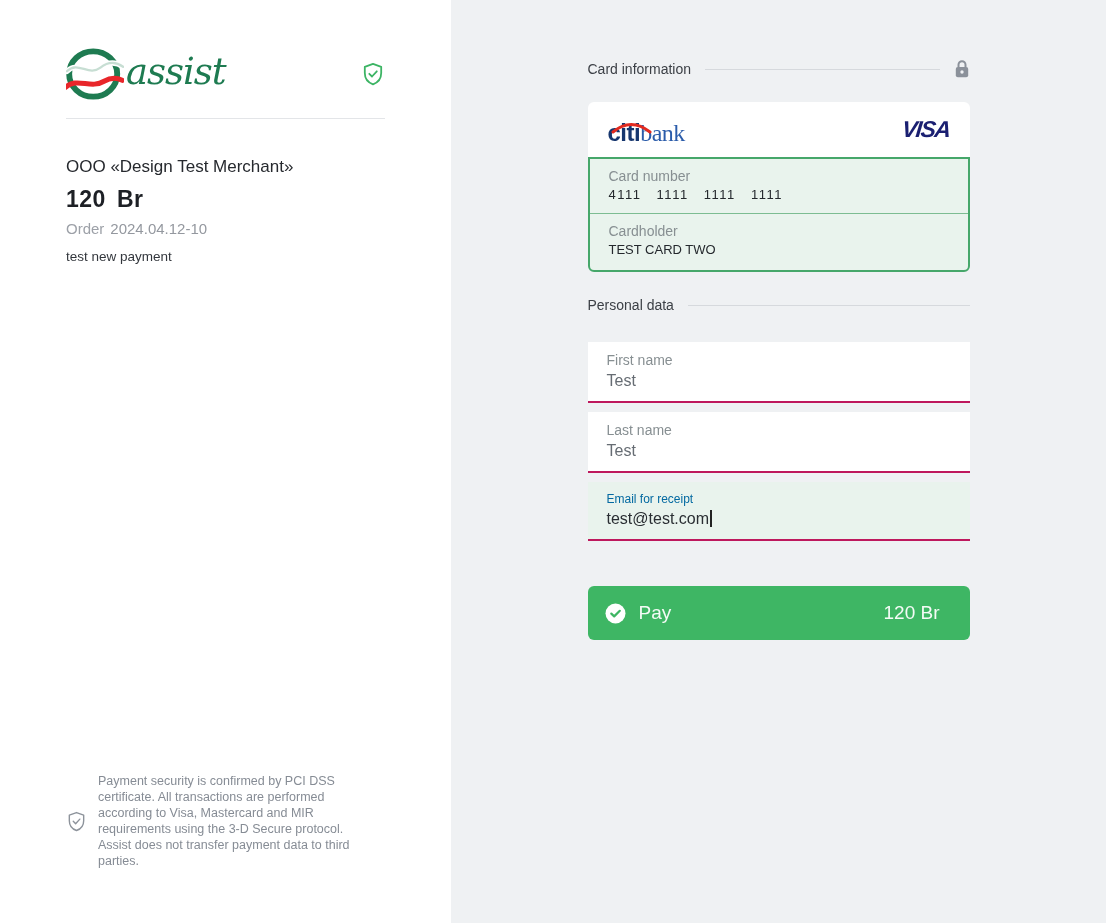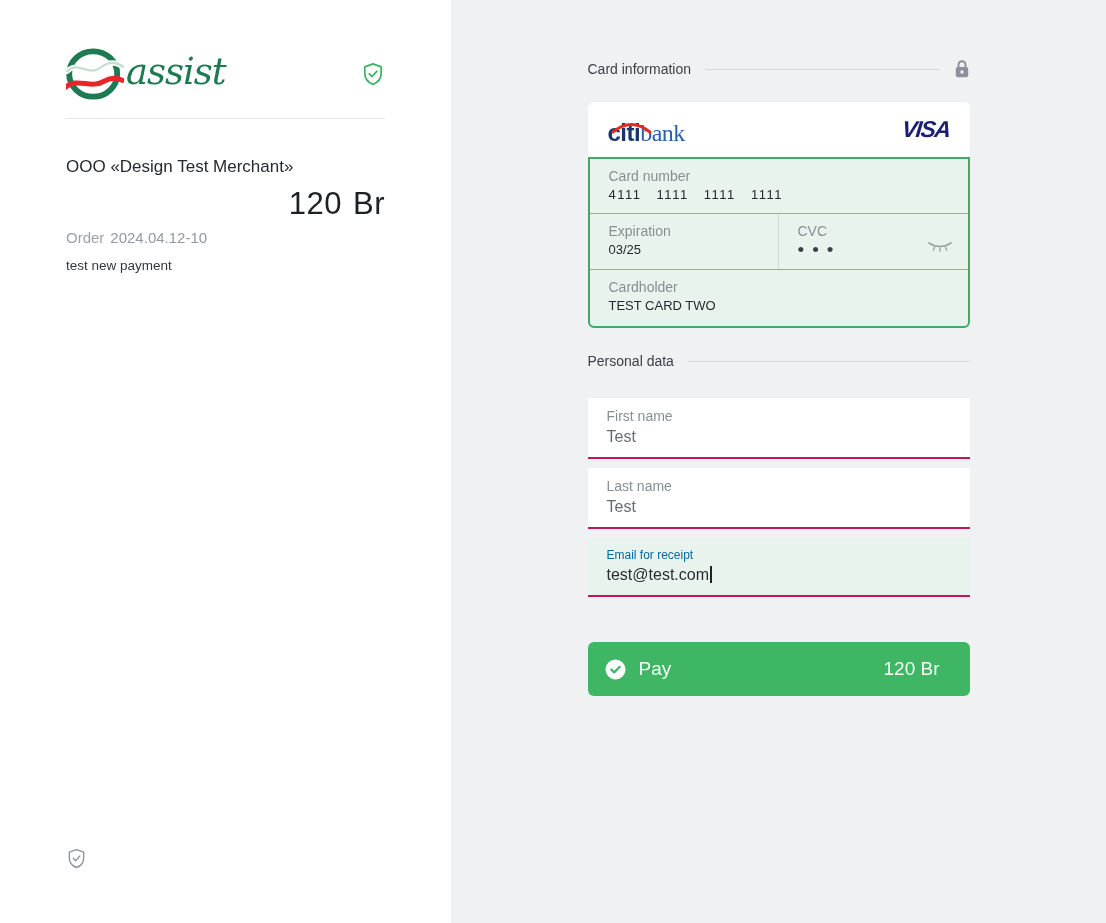--- a/index.html
+++ b/index.html
@@ -28,21 +28,21 @@
     color:#1e7b51;
     letter-spacing:-1px;
     margin-left:2px;
     line-height:1;
     padding-bottom:6px;
   }
   .left-divider { height:1px; background:#e3e5e8; margin-top:17px; }
 
   .merchant-block { margin-top:38px; }
   .merchant-name { font-size:17px; color:#26292e; }
-  .amount-row { margin-top:9px; font-size:31px; font-weight:normal; color:#1d2025; letter-spacing:0.5px; display:flex; align-items:baseline;justify-content:flex-end; }
+  .amount-row { margin-top:9px; font-size:23px; font-weight:bold; color:#1d2025; letter-spacing:0.5px; display:flex; align-items:baseline; }
   .amount-currency { margin-left:11px; }
   .order-row { margin-top:7px; font-size:15px; color:#9da1a8; display:flex; }
   .order-number { margin-left:6px; color:#94989f; }
   .payment-comment { margin-top:12px; font-size:13.5px; color:#33373d; }
 
   .left-spacer { flex:1; }
 
   .security-note { display:flex; align-items:center; gap:11px; width:300px; }
   .security-text { font-size:12.5px; line-height:16px; color:#868c95; }
 
@@ -153,20 +153,21 @@
 
   <div class="left-spacer"></div>
 
   <div class="security-note">
     <span style="display:flex;">
       <svg width="21" height="21" viewBox="0 0 24 24">
         <path d="M12 1.8 L20.2 4.8 V11 C20.2 16.6 16.7 20.6 12 22.3 C7.3 20.6 3.8 16.6 3.8 11 V4.8 Z" fill="none" stroke="#8d939b" stroke-width="1.6" stroke-linejoin="round"></path>
         <path d="M8.3 11.8 L11 14.5 L15.8 9.3" fill="none" stroke="#8d939b" stroke-width="1.6" stroke-linecap="round" stroke-linejoin="round"></path>
       </svg>
     </span>
+    <div class="security-text">Payment security is confirmed by PCI DSS certificate. All transactions are performed according to Visa, Mastercard and MIR requirements using the 3-D Secure protocol. Assist does not transfer payment data to third parties.</div>
   </div>
 
 </div>
 
 <div class="right-panel">
   <div class="content">
 
     <div class="section-header">
       <span class="section-title">Card information</span>
       <span class="section-line"></span>
@@ -190,38 +191,20 @@
           <span class="citi-part">citi</span><span class="bank-part">bank</span>
         </div>
         <div class="visa-logo">VISA</div>
       </div>
 
       <div class="card-fields">
         <div class="cf-row cf-border-bottom">
           <div class="field-label">Card number</div>
           <div class="field-value card-number-value">4111 1111 1111 1111</div>
         </div>
-        <div class="split-row cf-border-bottom">
-          <div class="cf-row exp-cell">
-            <div class="field-label">Expiration</div>
-            <div class="field-value">03/25</div>
-          </div>
-          <div class="cf-row cvc-cell">
-            <div class="field-label">CVC</div>
-            <div class="cvc-masked">•••</div>
-            <span class="eye-wrap">
-              <svg width="26" height="14" viewBox="0 0 28 15">
-                <path d="M2 3 Q 14 11 26 3" fill="none" stroke="#93a29a" stroke-width="1.6" stroke-linecap="round"></path>
-                <path d="M14 8.6 V 12.2" stroke="#93a29a" stroke-width="1.4" stroke-linecap="round"></path>
-                <path d="M8.2 7.6 L 6.8 10.8" stroke="#93a29a" stroke-width="1.4" stroke-linecap="round"></path>
-                <path d="M19.8 7.6 L 21.2 10.8" stroke="#93a29a" stroke-width="1.4" stroke-linecap="round"></path>
-              </svg>
-            </span>
-          </div>
-        </div>
         <div class="cf-row" style="padding-bottom:13px;">
           <div class="field-label">Cardholder</div>
           <div class="field-value">TEST CARD TWO</div>
         </div>
       </div>
     </div>
 
     <div class="section-header personal-header">
       <span class="section-title">Personal data</span>
       <span class="section-line"></span>

